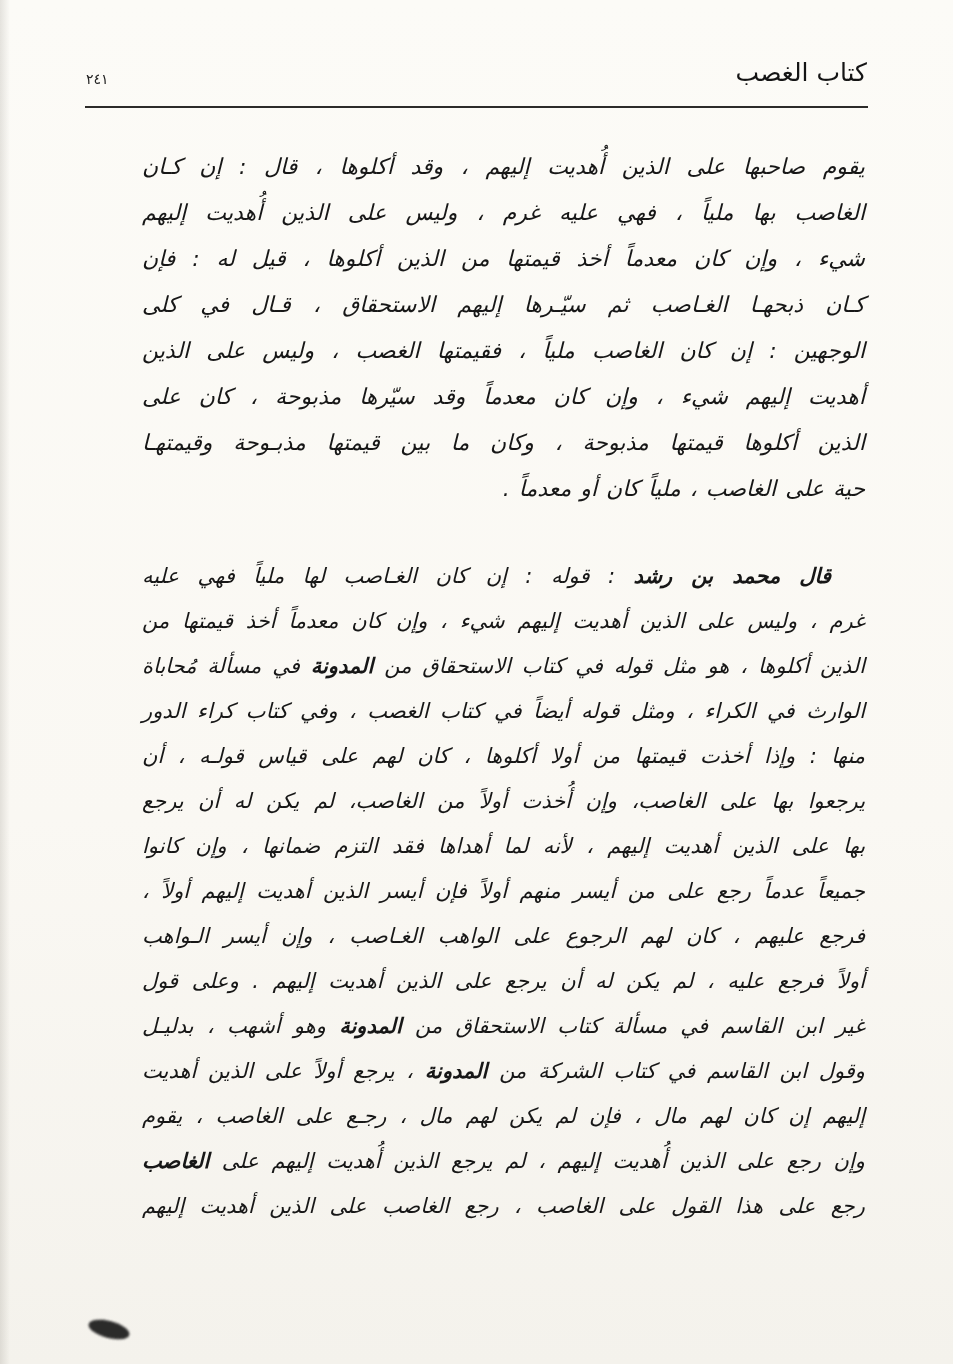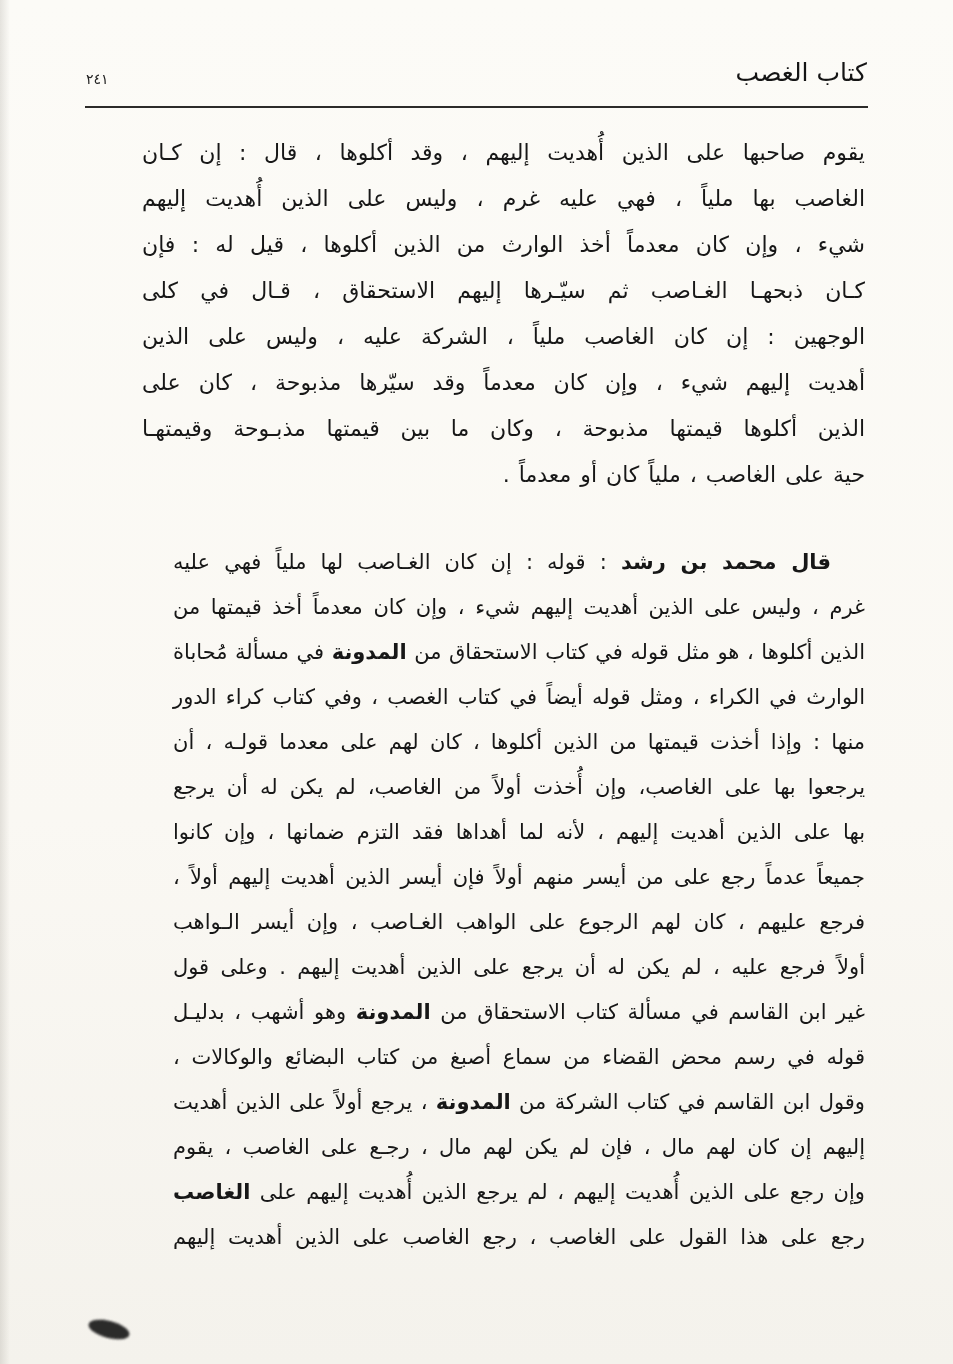--- a/index.html
+++ b/index.html
@@ -31,36 +31,36 @@
   .header-rule {
     position: absolute;
     top: 106px;
     right: 85px;
     left: 85px;
     height: 2px;
     background: #2c2b29;
   }
   .text-body {
     position: absolute;
-    top: 130px;
+    top: 144px;
     right: 88px;
     left: 142px;
     direction: rtl;
     color: #171717;
+    font-style: italic;
   }
   .paragraph.matn {
     font-size: 22px;
     line-height: 46px;
     word-spacing: 2px;
   }
   .paragraph.sharh {
     margin-top: 42px;
     font-size: 21px;
     line-height: 45px;
-    margin-left: 31px;
   }
   .line {
     text-align: justify;
     text-align-last: justify;
   }
   .line.end { text-align-last: right; }
   .bold { font-weight: bold; }
   .indent-first .line:first-child { text-indent: 34px; }
   .scan-smudge {
     position: absolute;
@@ -90,40 +90,39 @@
     <span class="book-title">كتاب الغصب</span>
     <span class="page-number">٢٤١</span>
   </div>
 
   <div class="header-rule"></div>
 
   <div class="text-body">
       <div class="paragraph matn">
         <div class="line"><span>يقوم صاحبها على الذين أُهديت إليهم ، وقد أكلوها ، قال : إن كـان</span></div>
         <div class="line"><span>الغاصب بها ملياً ، فهي عليه غرم ، وليس على الذين أُهديت إليهم</span></div>
-        <div class="line"><span>شيء ، وإن كان معدماً أخذ الوارث من الذين أكلوها ، قيل له : فإن</span></div>
+        <div class="line"><span>شيء ، وإن كان معدماً أخذ قيمتها من الذين أكلوها ، قيل له : فإن</span></div>
         <div class="line"><span>كـان ذبحهـا الغـاصب ثم سيّـرها إليهم الاستحقاق ، قـال في كلى</span></div>
-        <div class="line"><span>الوجهين : إن كان الغاصب ملياً ، الشركة عليه ، وليس على الذين</span></div>
+        <div class="line"><span>الوجهين : إن كان الغاصب ملياً ، فقيمتها الغصب ، وليس على الذين</span></div>
         <div class="line"><span>أهديت إليهم شيء ، وإن كان معدماً وقد سيّرها مذبوحة ، كان على</span></div>
         <div class="line"><span>الذين أكلوها قيمتها مذبوحة ، وكان ما بين قيمتها مذبـوحة وقيمتهـا</span></div>
         <div class="line end"><span>حية على الغاصب ، ملياً كان أو معدماً .</span></div>
       </div>
       <div class="paragraph sharh indent-first">
         <div class="line"><span class="bold">قال محمد بن رشد</span><span> : قوله : إن كان الغـاصب لها ملياً فهي عليه</span></div>
         <div class="line"><span>غرم ، وليس على الذين أهديت إليهم شيء ، وإن كان معدماً أخذ قيمتها من</span></div>
         <div class="line"><span>الذين أكلوها ، هو مثل قوله في كتاب الاستحقاق من </span><span class="bold">المدونة</span><span> في مسألة مُحاباة</span></div>
         <div class="line"><span>الوارث في الكراء ، ومثل قوله أيضاً في كتاب الغصب ، وفي كتاب كراء الدور</span></div>
-        <div class="line"><span>منها : وإذا أخذت قيمتها من الذين أكلوها ، كان لهم على معدما قولـه ، أن</span></div>
+        <div class="line"><span>منها : وإذا أخذت قيمتها من أولا أكلوها ، كان لهم على قياس قولـه ، أن</span></div>
         <div class="line"><span>يرجعوا بها على الغاصب، وإن أُخذت أولاً من الغاصب، لم يكن له أن يرجع</span></div>
         <div class="line"><span>بها على الذين أهديت إليهم ، لأنه لما أهداها فقد التزم ضمانها ، وإن كانوا</span></div>
         <div class="line"><span>جميعاً عدماً رجع على من أيسر منهم أولاً فإن أيسر الذين أهديت إليهم أولاً ،</span></div>
         <div class="line"><span>فرجع عليهم ، كان لهم الرجوع على الواهب الغـاصب ، وإن أيسر الـواهب</span></div>
         <div class="line"><span>أولاً فرجع عليه ، لم يكن له أن يرجع على الذين أهديت إليهم . وعلى قول</span></div>
         <div class="line"><span>غير ابن القاسم في مسألة كتاب الاستحقاق من </span><span class="bold">المدونة</span><span> وهو أشهب ، بدليـل</span></div>
-        <div class="line"><span>قوله في رسم محض القضاء من سماع أصبغ من كتاب البضائع والوكالات ،</span></div>
         <div class="line"><span>وقول ابن القاسم في كتاب الشركة من </span><span class="bold">المدونة</span><span> ، يرجع أولاً على الذين أهديت</span></div>
         <div class="line"><span>إليهم إن كان لهم مال ، فإن لم يكن لهم مال ، رجـع على الغاصب ، يقوم</span></div>
         <div class="line"><span>وإن رجع على الذين أُهديت إليهم ، لم يرجع الذين أُهديت إليهم على </span><span class="bold">الغاصب</span></div>
         <div class="line"><span>رجع على هذا القول على الغاصب ، رجع الغاصب على الذين أهديت إليهم</span></div>
       </div>
     </div>
 
   <div class="scan-edge"></div>
   <div class="scan-smudge"></div>
 

